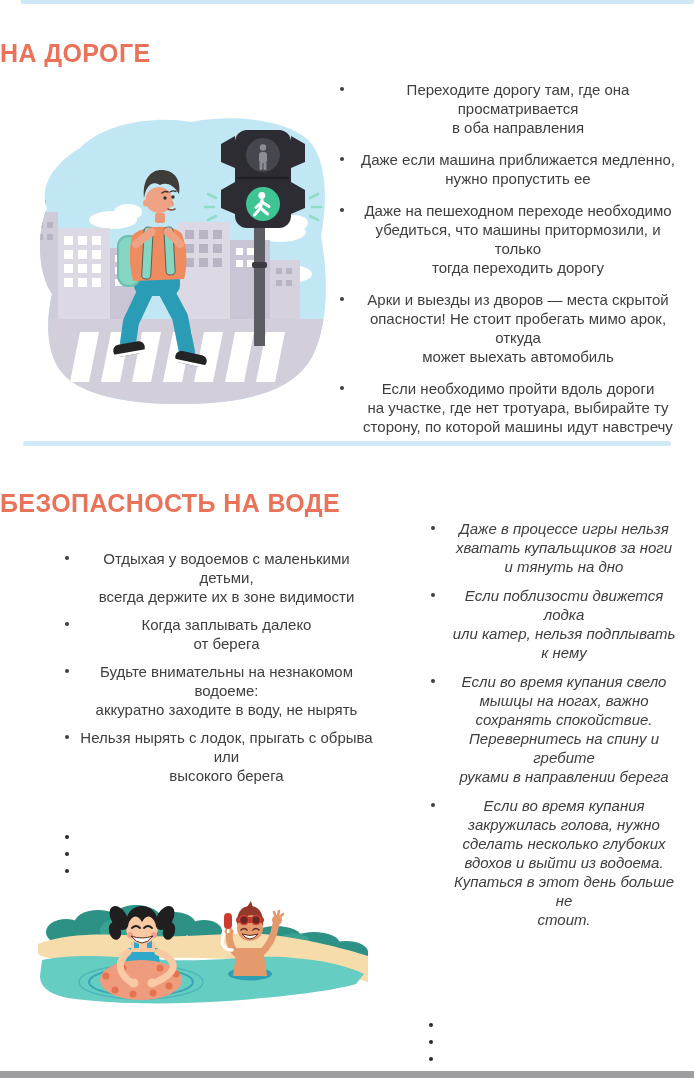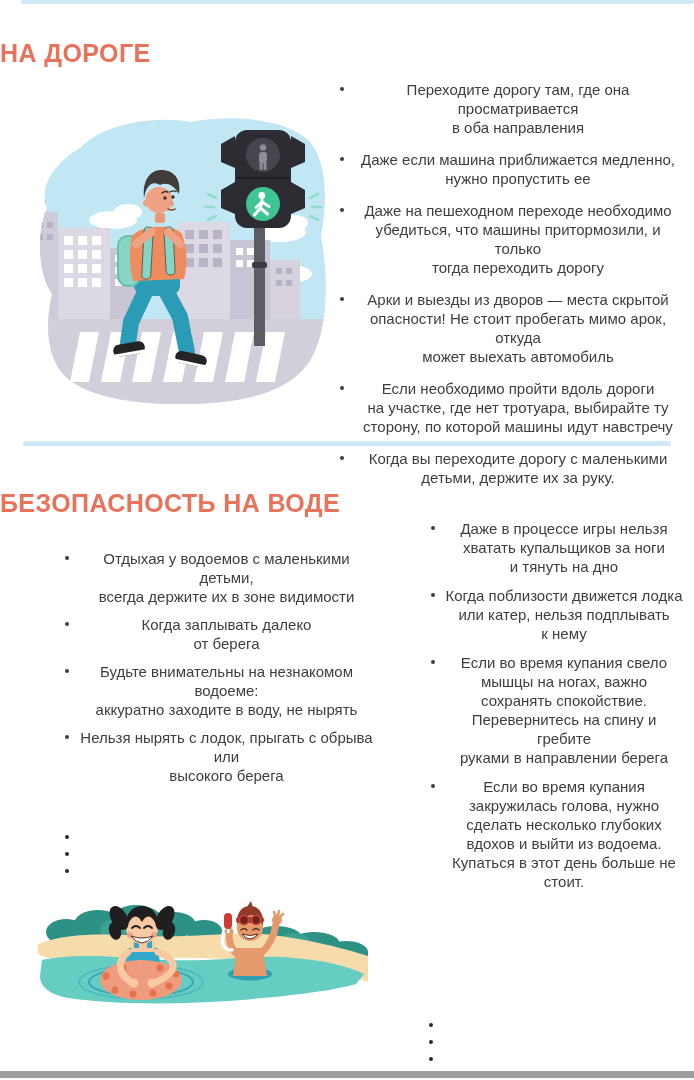--- a/index.html
+++ b/index.html
@@ -30,21 +30,21 @@
     position:relative; padding-left:15px; white-space:pre-line;
   }
   .list li::before {
     content:""; position:absolute; left:2px; top:7px;
     width:4px; height:4px; border-radius:50%; background:#3e3e40;
   }
   .road-list  { left:338px; top:80px;  width:345px; }
   .road-list li  { margin-bottom:13px; }
   .water-left { left:63px;  top:549px; width:312px; }
   .water-left li { margin-bottom:9px; }
-  .water-right{ left:429px; top:519px; width:255px; }
+  .water-right{ left:429px; top:519px; width:255px;font-style:italic; }
   .water-right li{ margin-bottom:10px; }
   .illustration { position:absolute; }
   .road-art  { left:28px; top:112px; width:305px; height:297px; }
   .water-art { left:38px; top:898px; width:330px; height:114px; }
   .dots { position:absolute; display:flex; flex-direction:column; }
   .dots span {
     width:4px; height:4px; border-radius:50%; background:#2b2b2b;
     margin-bottom:13px;
   }
   .dots-left  { left:65px;  top:835px; }
@@ -236,22 +236,20 @@
 нужно пропустить ее</li>
     <li>Даже на пешеходном переходе необходимо
 убедиться, что машины притормозили, и только
 тогда переходить дорогу</li>
     <li>Арки и выезды из дворов — места скрытой
 опасности! Не стоит пробегать мимо арок, откуда
 может выехать автомобиль</li>
     <li>Если необходимо пройти вдоль дороги
 на участке, где нет тротуара, выбирайте ту
 сторону, по которой машины идут навстречу</li>
-    <li>Когда вы переходите дорогу с маленькими
-детьми, держите их за руку.</li>
   </ul>
 
   <div class="section-divider"></div>
 
   <h1 class="section-title title-water">БЕЗОПАСНОСТЬ НА ВОДЕ</h1>
 
   <ul class="list water-left">
     <li>Отдыхая у водоемов с маленькими детьми,
 всегда держите их в зоне видимости</li>
     <li>Когда заплывать далеко
@@ -259,21 +257,21 @@
     <li>Будьте внимательны на незнакомом водоеме:
 аккуратно заходите в воду, не нырять</li>
     <li>Нельзя нырять с лодок, прыгать с обрыва или
 высокого берега</li>
   </ul>
 
   <ul class="list water-right">
     <li>Даже в процессе игры нельзя
 хватать купальщиков за ноги
 и тянуть на дно</li>
-    <li>Когда поблизости движется лодка
+    <li>Если поблизости движется лодка
 или катер, нельзя подплывать
 к нему</li>
     <li>Если во время купания свело
 мышцы на ногах, важно
 сохранять спокойствие.
 Перевернитесь на спину и гребите
 руками в направлении берега</li>
     <li>Если во время купания
 закружилась голова, нужно
 сделать несколько глубоких

